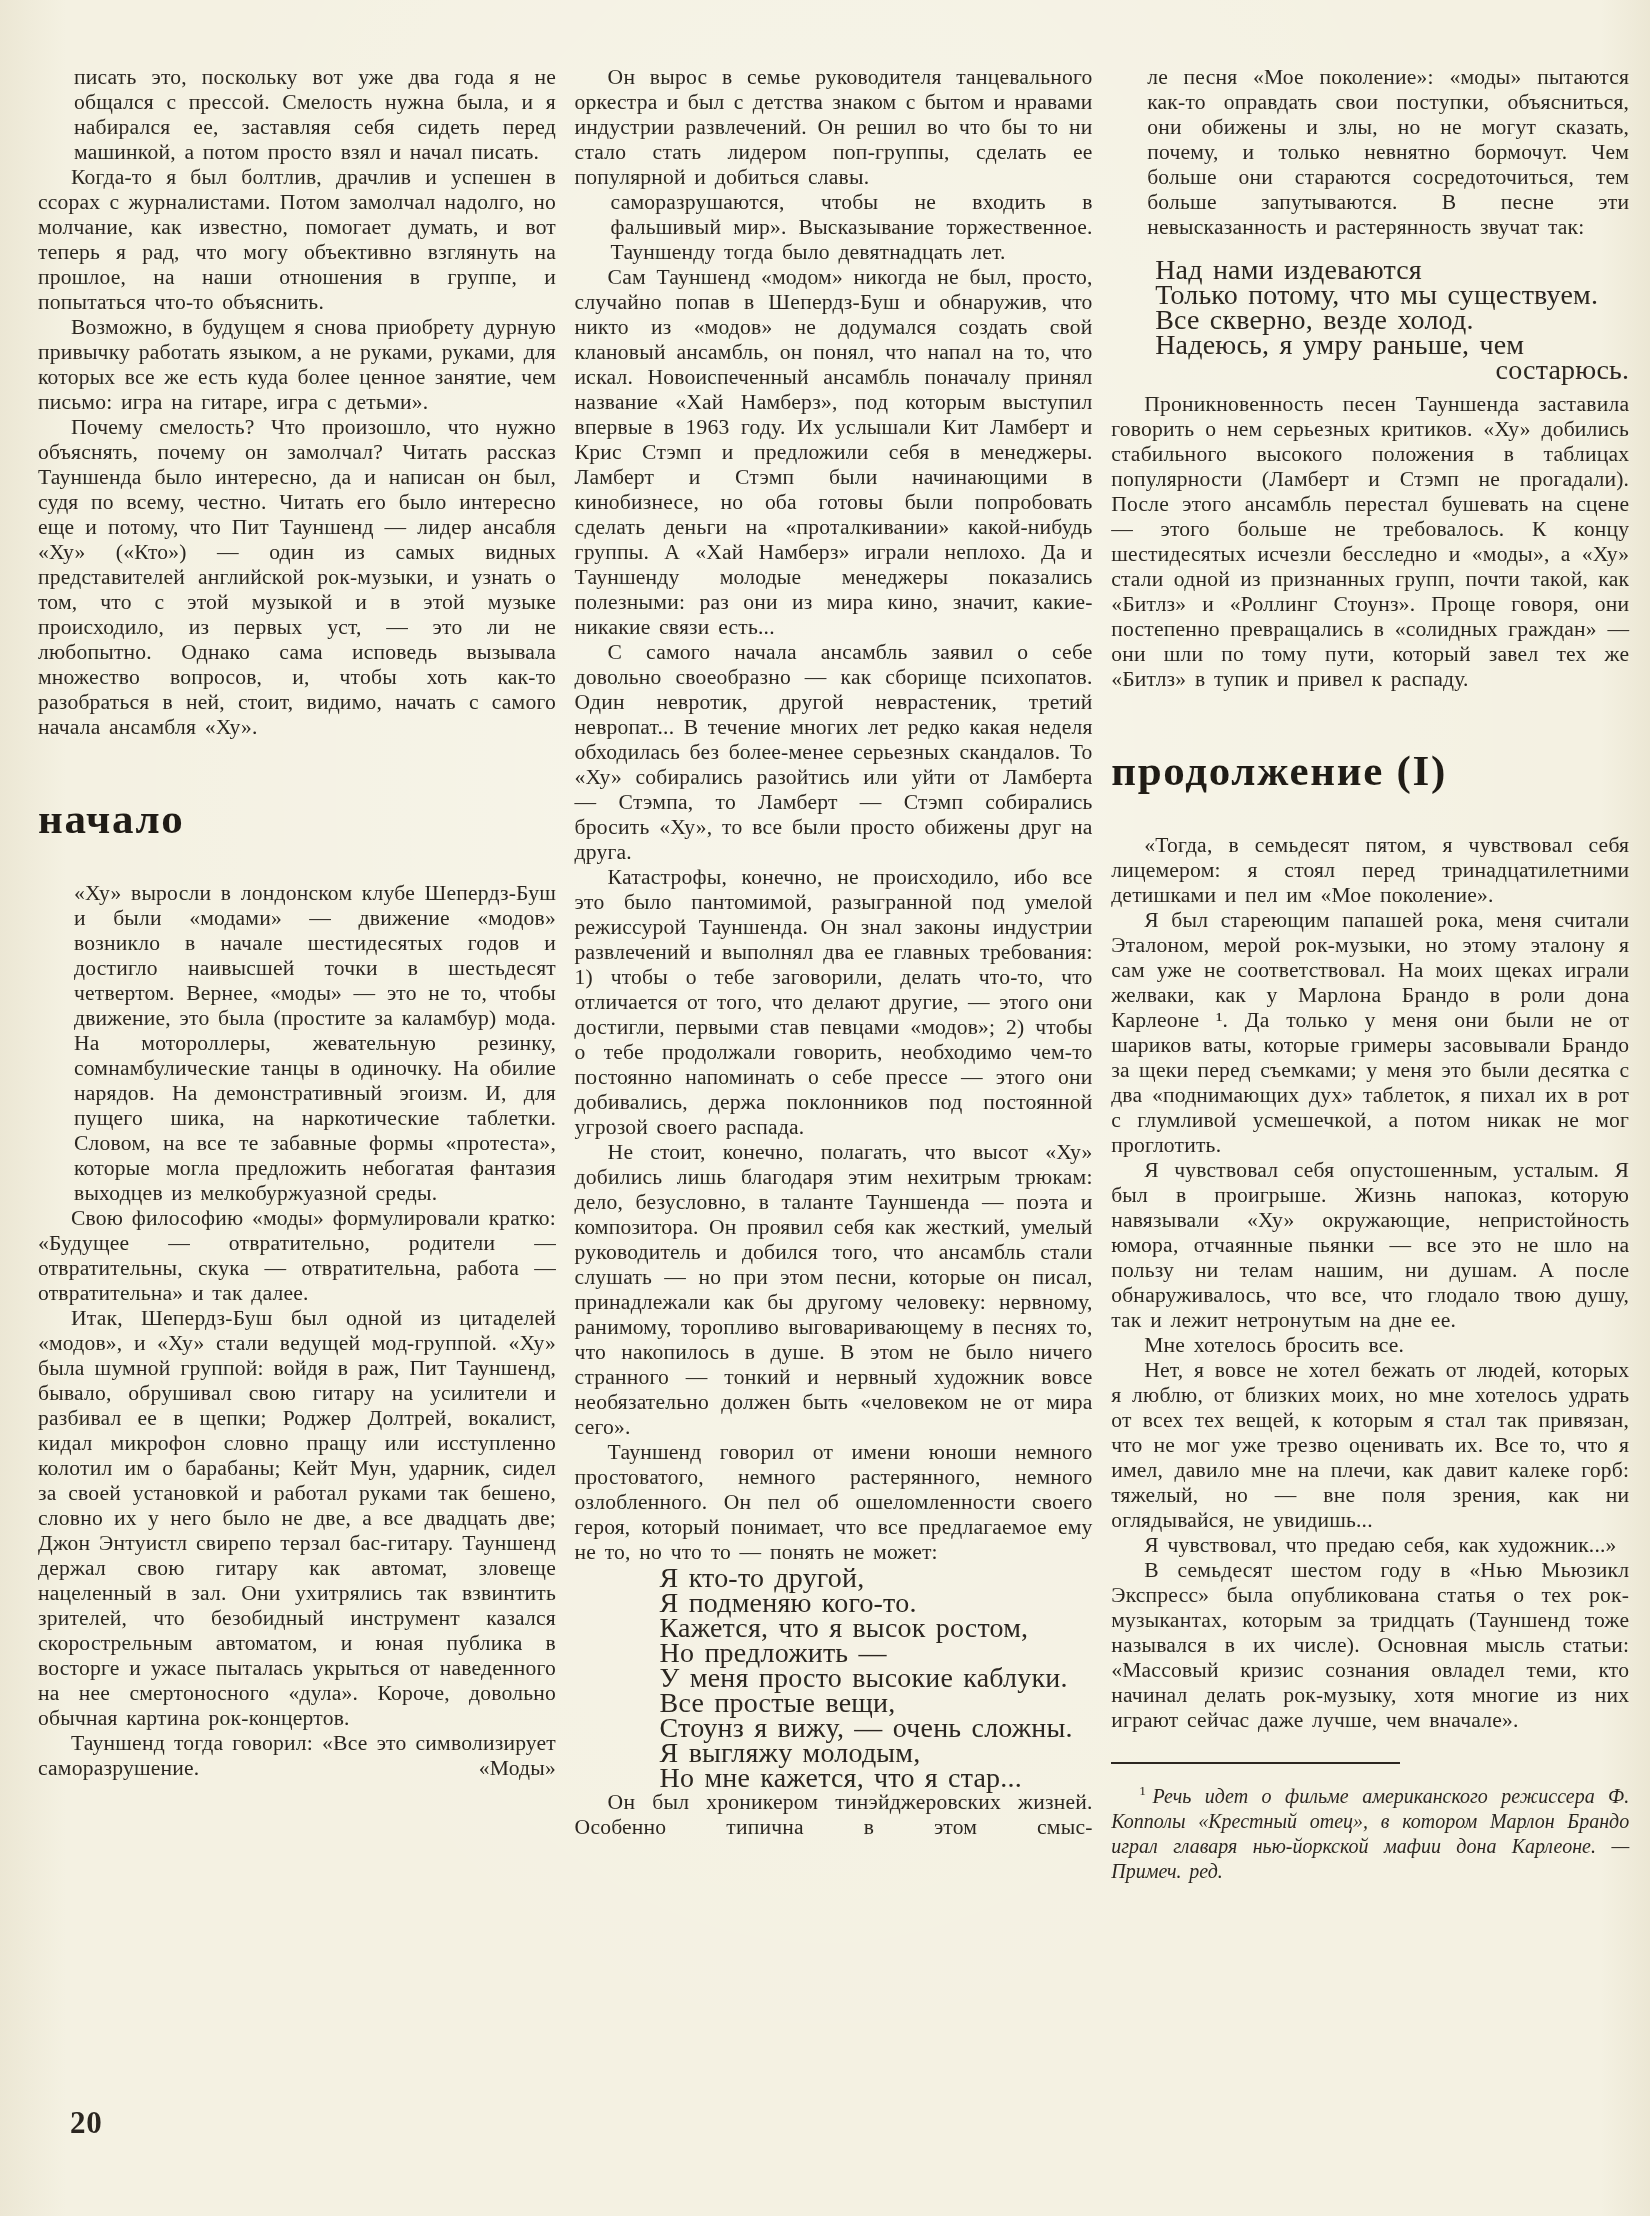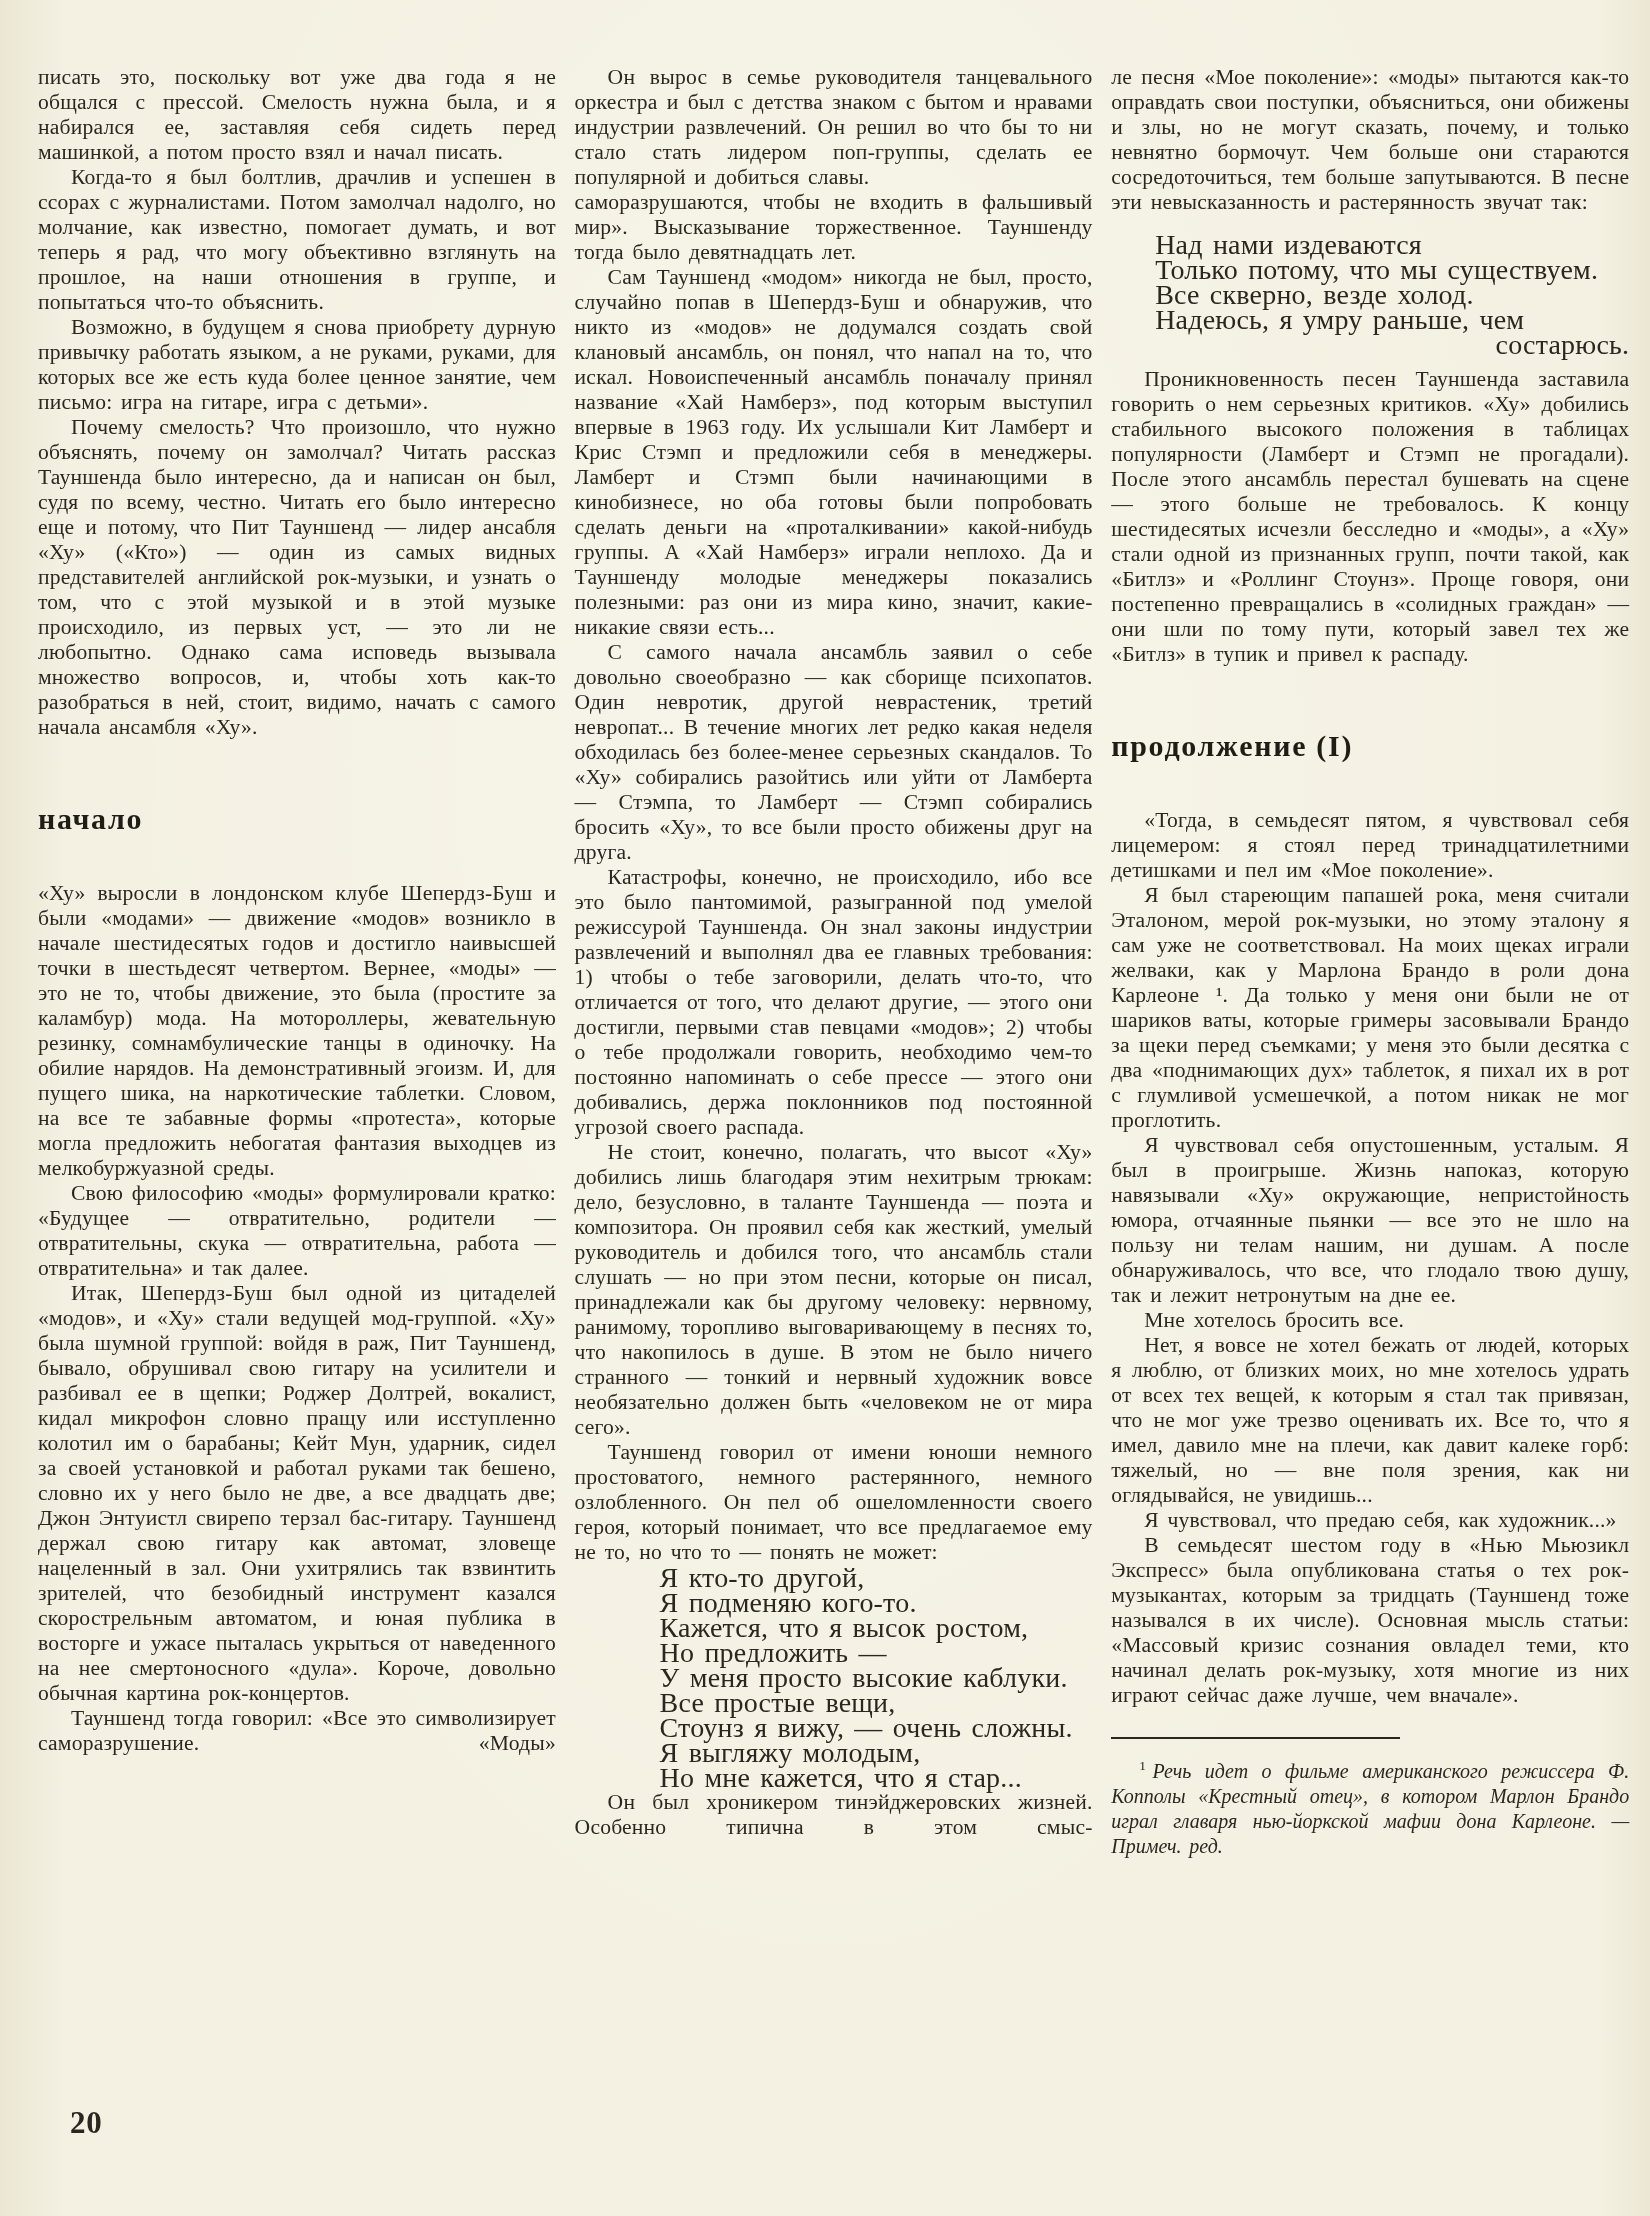--- a/index.html
+++ b/index.html
@@ -33,27 +33,28 @@
     margin: 0;
     font-size: 21.6px;
     line-height: 25px;
     text-align: justify;
     text-indent: 33px;
     word-spacing: 3px;
     letter-spacing: 0.2px;
   }
   .para.first {
     text-indent: 0;
+    margin-left: 36px;
   }
   .para.cut-end {
     text-align-last: justify;
   }
   .section-heading {
     margin: 57px 0 40px 0;
-    font-size: 30px;
+    font-size: 43px;
     line-height: 44px;
     font-weight: 700;
     letter-spacing: 1.7px;
     color: #201c16;
     text-indent: 0;
   }
   .verse {
     margin: 0;
   }
   .verse.spaced {

